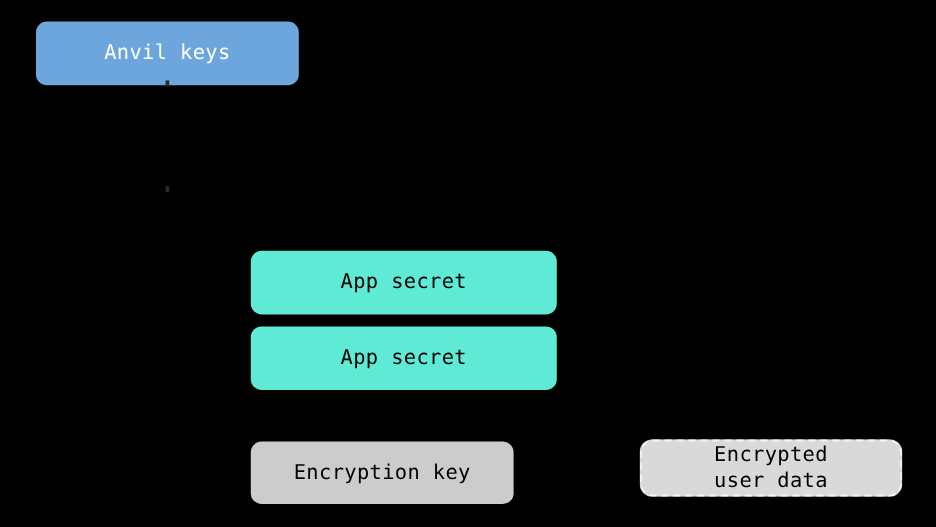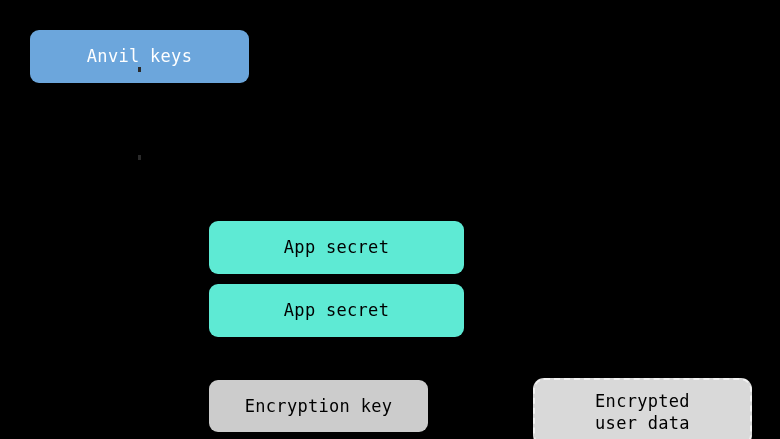--- a/index.html
+++ b/index.html
@@ -25,21 +25,20 @@
     display: flex;
     align-items: center;
     justify-content: center;
     text-align: left;
     border-radius: 9px;
     font-size: 17px;
     line-height: 21px;
     letter-spacing: 0.3px;
     white-space: pre-line;
     user-select: none;
-    margin-top: 12px;
   }
   .node-anvil-keys {
     left: 30px;
     top: 18px;
     width: 219px;
     height: 53px;
     background: #6CA6DC;
     color: #FFFFFF;
   }
   .node-per-app-key {
@@ -64,21 +63,21 @@
     top: 368px;
     width: 219px;
     height: 52px;
     background: #CCCCCC;
     color: #000000;
   }
   .node-encrypted-user-data {
     left: 533px;
     top: 366px;
     width: 219px;
-    height: 68px;
+    height: 48px;
     background: #D9D9D9;
     color: #000000;
     border: 2px dashed #F2F2F2;
     border-radius: 11px;
     line-height: 22px;
   }
   .connector-stub {
     position: absolute;
     width: 3px;
     height: 5px;

